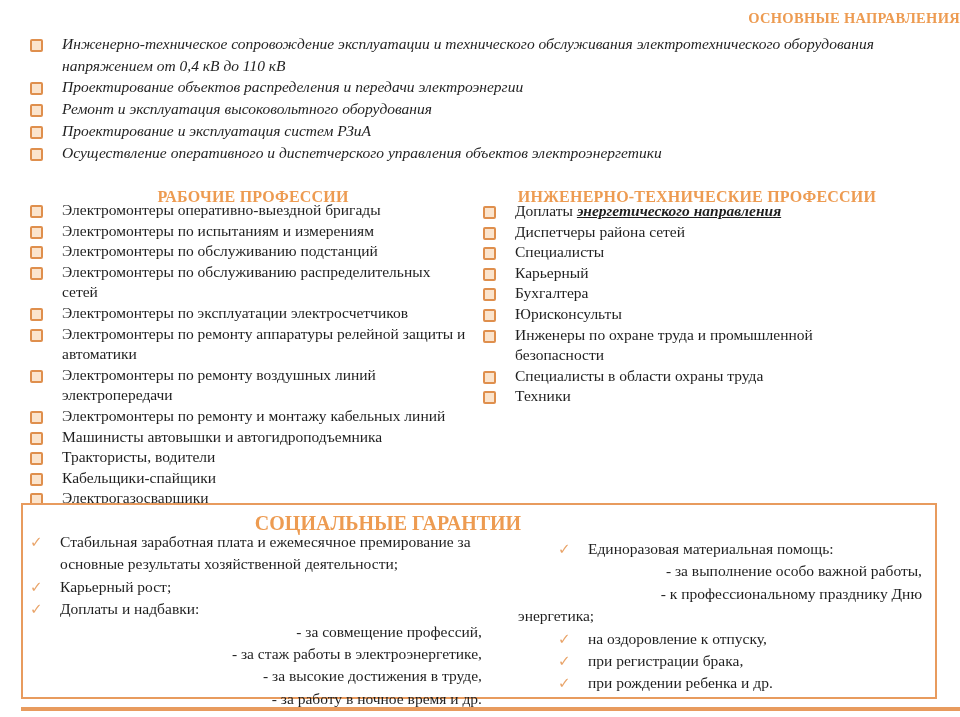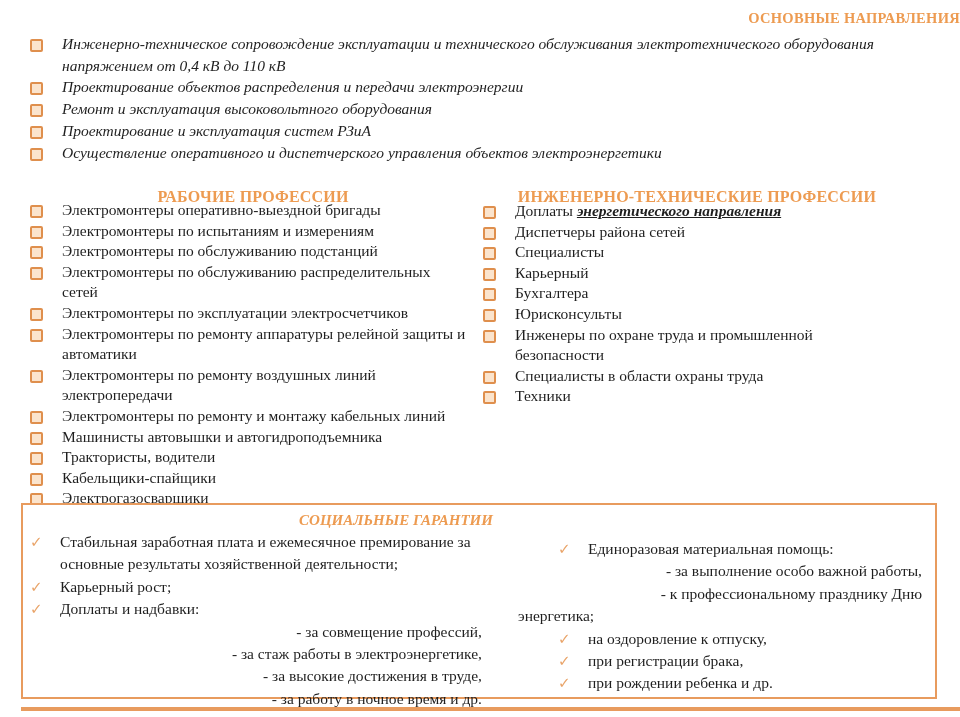--- a/index.html
+++ b/index.html
@@ -33,22 +33,22 @@
   .left-list{top:200px;left:28px;width:438px;}
   .right-list{top:201px;left:481px;width:362px;}
   .left-list .txt,.right-list .txt{line-height:20.6px;}
   .emph{font-weight:bold;font-style:italic;text-decoration:underline;}
   
   .social-box{
     position:absolute;left:21px;top:503px;width:912px;height:192px;
     border:2px solid var(--box-border,#e89b5e);background:#ffffff;
   }
   .sg-title{
-    position:absolute;top:7px;left:8px;width:730px;text-align:center;
-    font-size:15px;font-weight:bold;font-style:italic;color:var(--accent,#ed9b51);
+    position:absolute;top:7px;left:0;width:730px;text-align:center;
+    font-size:20px;font-weight:bold;color:var(--accent,#ed9b51);
   }
   .sg-col{position:absolute;line-height:22.4px;}
   .sg-left{left:7px;top:26px;width:452px;}
   .sg-right{left:495px;top:33px;width:404px;}
   .chk-row{display:flex;align-items:flex-start;}
   .sg-right .chk-row{padding-left:40px;}
   .chk{
     flex:0 0 auto;width:13px;margin-right:17px;font-size:15px;
     color:var(--check,#e9a469);font-family:"DejaVu Sans", sans-serif;
   }

